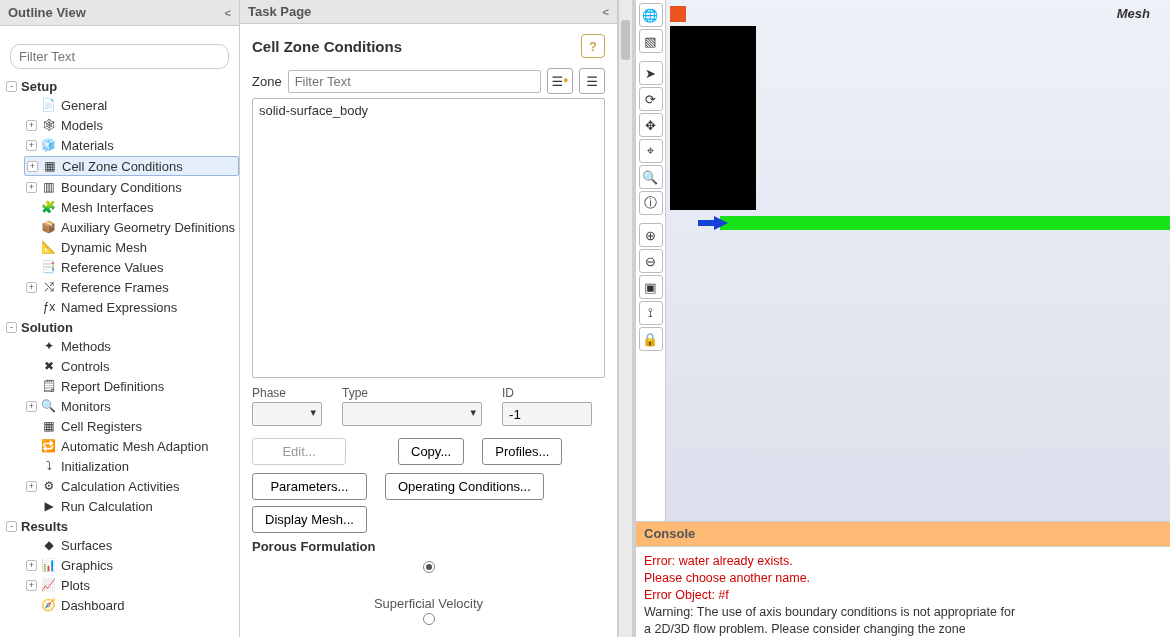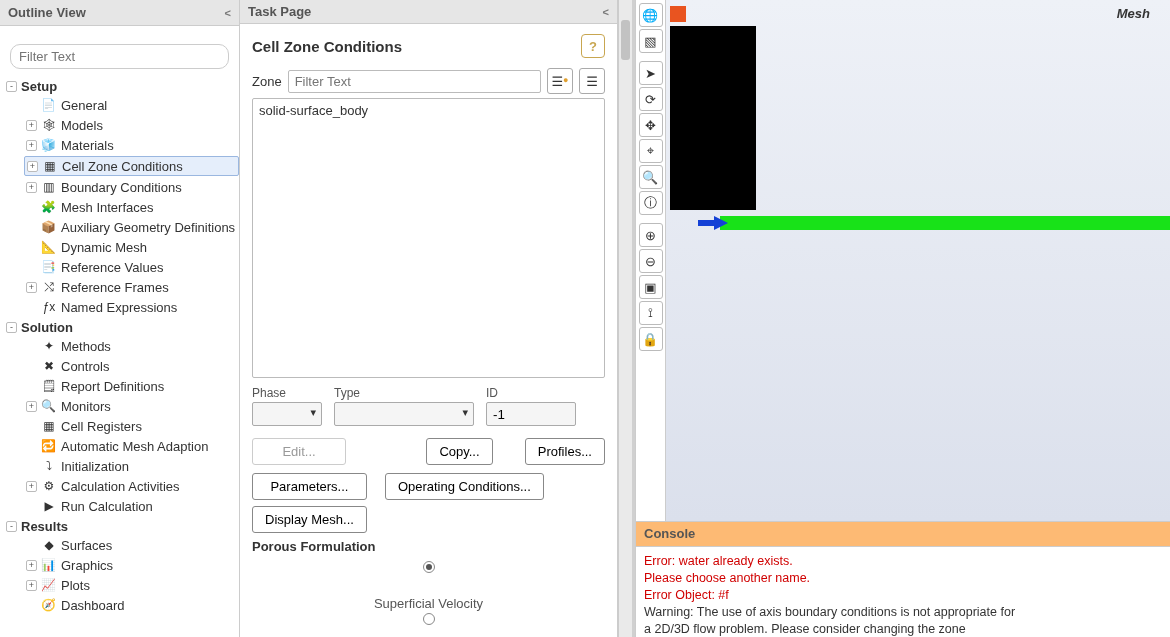--- a/index.html
+++ b/index.html
@@ -27,26 +27,26 @@
   .task { width:378px; background:#fff; border-right:1px solid #ccc; display:flex; flex-direction:column; }
   .task-body { padding:10px 12px; display:flex; flex-direction:column; flex:1; }
   .task-title-row { display:flex; align-items:center; justify-content:space-between; margin-bottom:10px; }
   .task-title { font-size:15px; font-weight:bold; }
   .help-btn { width:24px; height:24px; border:1px solid #c8a650; border-radius:4px; display:flex; align-items:center; justify-content:center; color:#c8a650; font-weight:bold; cursor:pointer; }
   .zone-row { display:flex; align-items:center; gap:6px; margin-bottom:4px; }
   .zone-filter { flex:1; border:1px solid #bbb; border-radius:2px; padding:3px 6px; font-size:13px; outline:none; }
   .tool-btn { width:26px; height:26px; border:1px solid #aaa; border-radius:3px; display:flex; align-items:center; justify-content:center; background:#fff; cursor:pointer; }
   .zone-list { border:1px solid #bbb; border-radius:2px; height:280px; padding:2px; overflow:auto; margin-bottom:8px;}
   .zone-list .item { padding:2px 4px; }
-  .fields-row { display:flex; gap:12px; margin-bottom:12px;align-items:center; }
+  .fields-row { display:flex; gap:20px; margin-bottom:12px;align-items:center; }
   .fld { display:flex; flex-direction:column; gap:2px; font-size:12px; color:#555; }
   .sel { border:1px solid #aaa; background:#f5f5f5; height:24px; border-radius:2px; padding:0 18px 0 6px; position:relative; }
   .sel::after { content:"▾"; position:absolute; right:5px; top:3px; font-size:11px; color:#333; }
   .in { border:1px solid #aaa; background:#f5f5f5; height:24px; border-radius:2px; padding:0 6px; }
-  .btns1 { display:flex; gap:18px; margin-bottom:8px;justify-content:space-between; }
+  .btns1 { display:flex; gap:18px; margin-bottom:8px; }
   .btns2 { display:flex; gap:6px; align-items:flex-start; margin-bottom:6px; }
   .btn { border:1px solid #888; background:#fff; padding:5px 12px; border-radius:3px; font-size:13px; cursor:pointer; }
   .btn.disabled { color:#999; border-color:#ccc; cursor:default; }
   .section-title { font-weight:bold; margin-bottom:6px; }
   .radio-row { display:flex; align-items:center; gap:23px; color:#555; padding:1px 0;flex-direction:column;}
   .radio { width:12px; height:12px; border:1px solid #888; border-radius:50%; display:inline-block; position:relative; }
   .radio.checked::after { content:""; position:absolute; width:6px; height:6px; background:#555; border-radius:50%; top:2px; left:2px; }
 
   
   .right { flex:1; display:flex; flex-direction:column; border-left:1px solid #ccc; }

